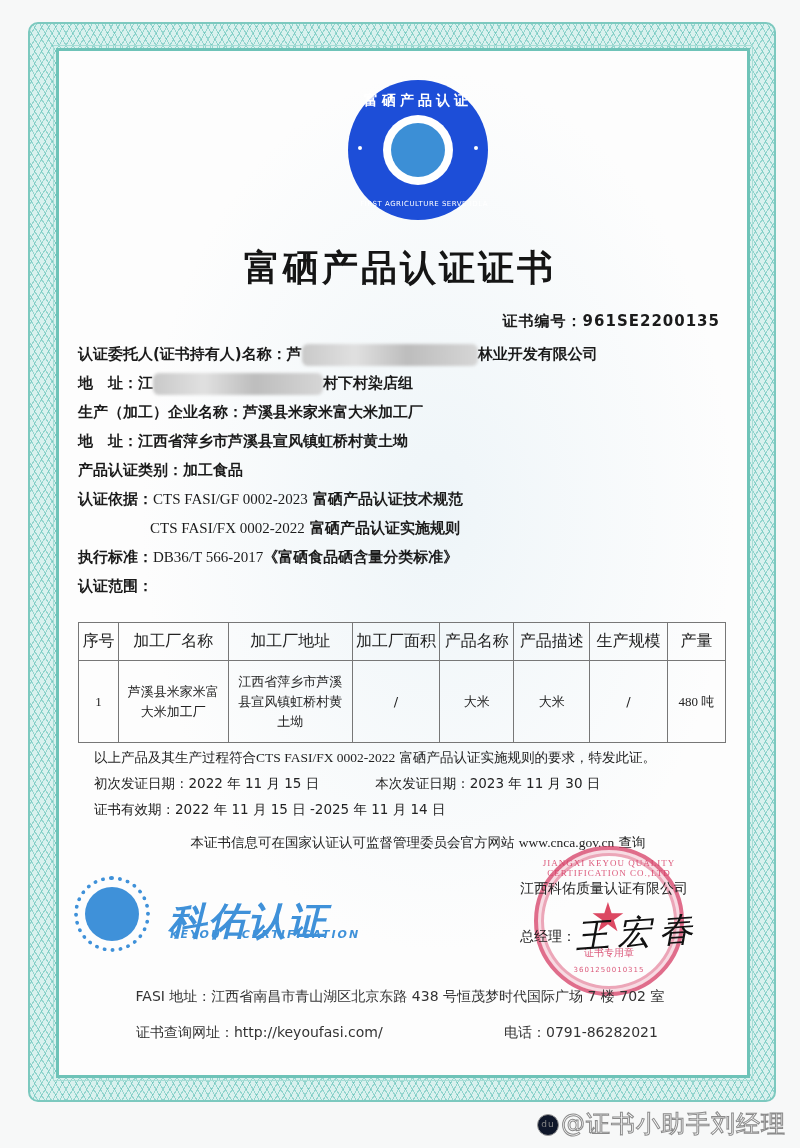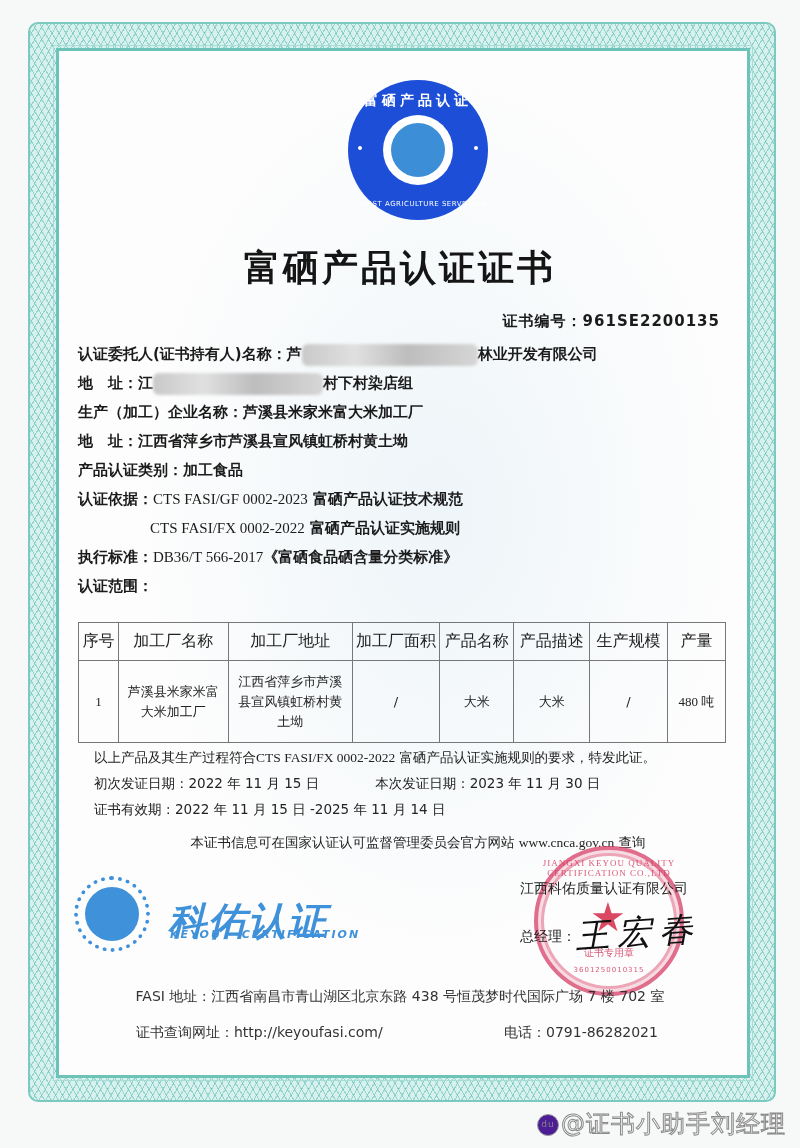--- a/index.html
+++ b/index.html
@@ -154,21 +154,21 @@
   }
   .query-url { position: absolute; left: 136px; top: 1024px; font-size: 14px; color: #333; }
   .phone { position: absolute; left: 504px; top: 1024px; font-size: 14px; color: #333; }
 
   .corner-watermark {
     position: absolute; right: 14px; top: 1108px; font-size: 24px; color: #fff;
     -webkit-text-stroke: 1px #8a8a8a; letter-spacing: 1px;
   }
   .corner-watermark .paw {
     display: inline-block; width: 22px; height: 22px; border-radius: 50%;
-    border: 1.5px solid #9a9a9a; background: #4c1d95; vertical-align: middle; margin-right: 2px;
+    border: 1.5px solid #9a9a9a; background: #0f172a; vertical-align: middle; margin-right: 2px;
     font-size: 9px; line-height: 19px; text-align: center; color: #888; -webkit-text-stroke: 0;
   }
 </style>
 </head>
 <body>
 
 <div class="frame-outer"></div>
 <div class="frame-inner"></div>
 <div class="watermark-bg"></div>
 

